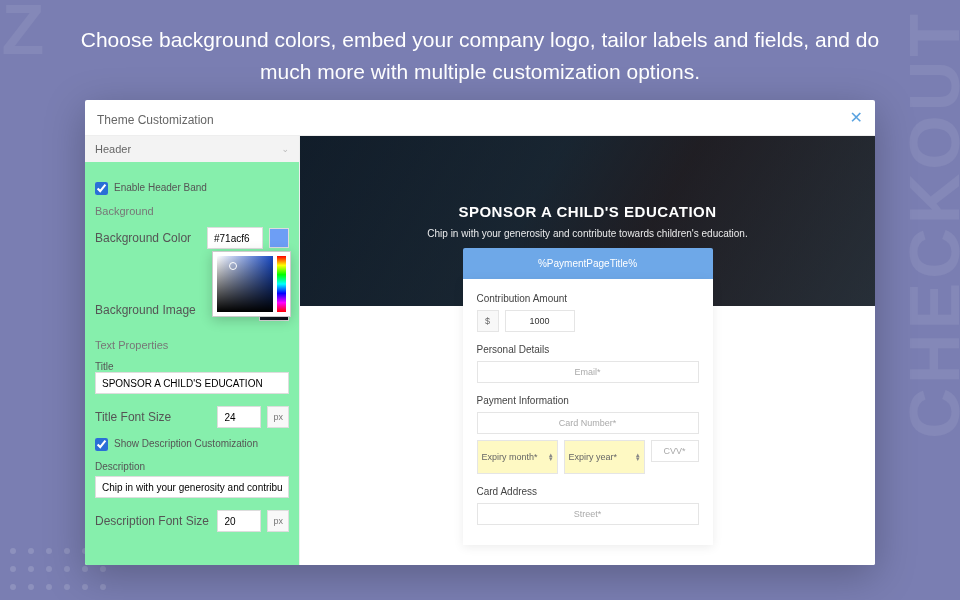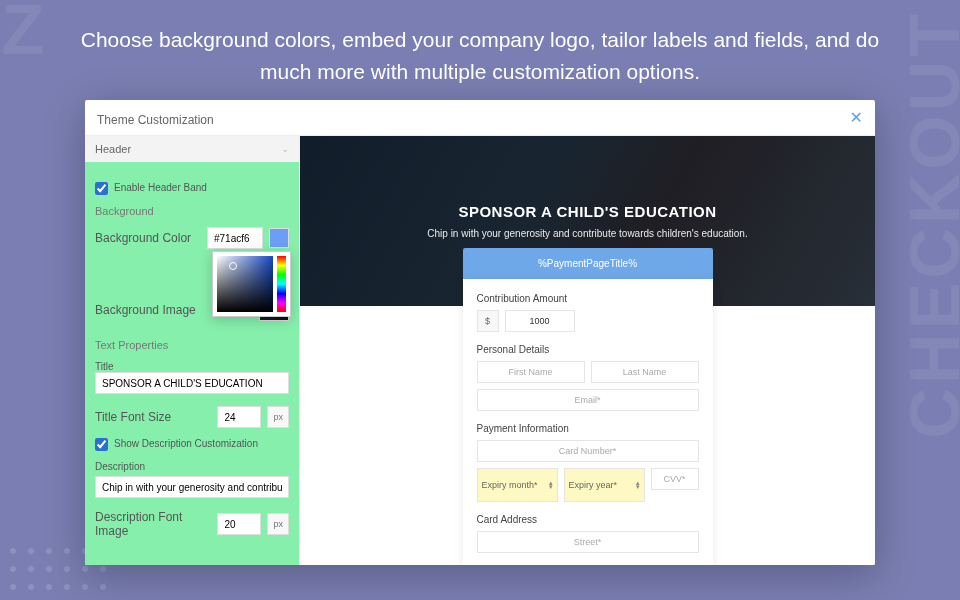--- a/index.html
+++ b/index.html
@@ -126,21 +126,21 @@
 
         <div class="checkbox-row">
           <input type="checkbox" checked="" style="">
           <span>Show Description Customization</span>
         </div>
 
         <div style="margin-bottom:4px;">Description</div>
         <input class="text-input wide" style="margin-bottom: 12px;" value="Chip in with your generosity and contribute towards c">
 
         <div class="field-row">
-          <span class="field-label">Description Font Image</span>
+          <span class="field-label">Description Font Size</span>
           <input class="text-input mid" value="20" style="">
           <span class="unit-box">px</span>
         </div>
       </div>
 
     </div>
 
     <div class="preview">
       <div class="hero">
         <div class="hero-title">SPONSOR A CHILD'S EDUCATION</div>
@@ -149,24 +149,20 @@
       <div class="form-wrap">
         <div class="form-header">%PaymentPageTitle%</div>
         <div class="form-body">
           <div class="form-label first">Contribution Amount</div>
           <div class="form-row">
             <div class="form-input currency">$</div>
             <div class="form-input" style="color:#333;flex:0 0 70px;">1000</div>
           </div>
 
           <div class="form-label">Personal Details</div>
-          <div class="form-row">
-            <div class="form-input">First Name</div>
-            <div class="form-input">Last Name</div>
-          </div>
           <div class="form-row">
             <div class="form-input">Email*</div>
           </div>
 
           <div class="form-label">Payment Information</div>
           <div class="form-row">
             <div class="form-input">Card Number*</div>
           </div>
           <div class="form-row">
             <div class="form-select">

